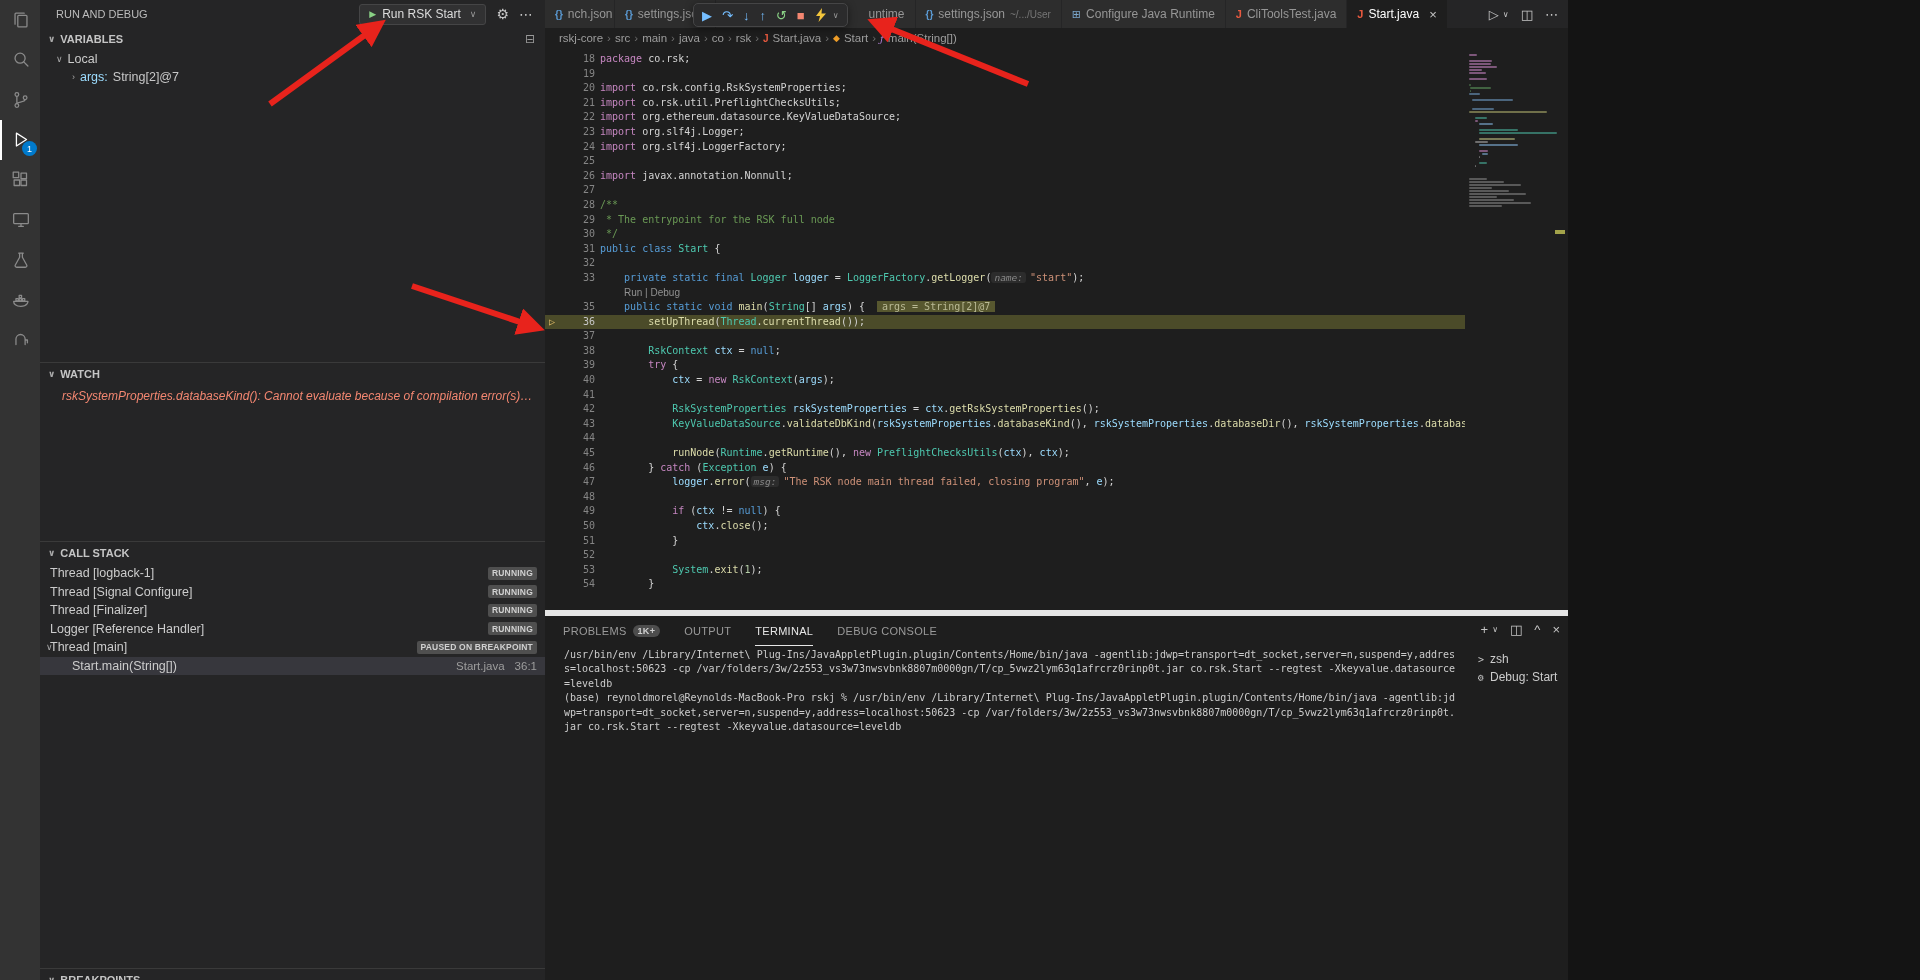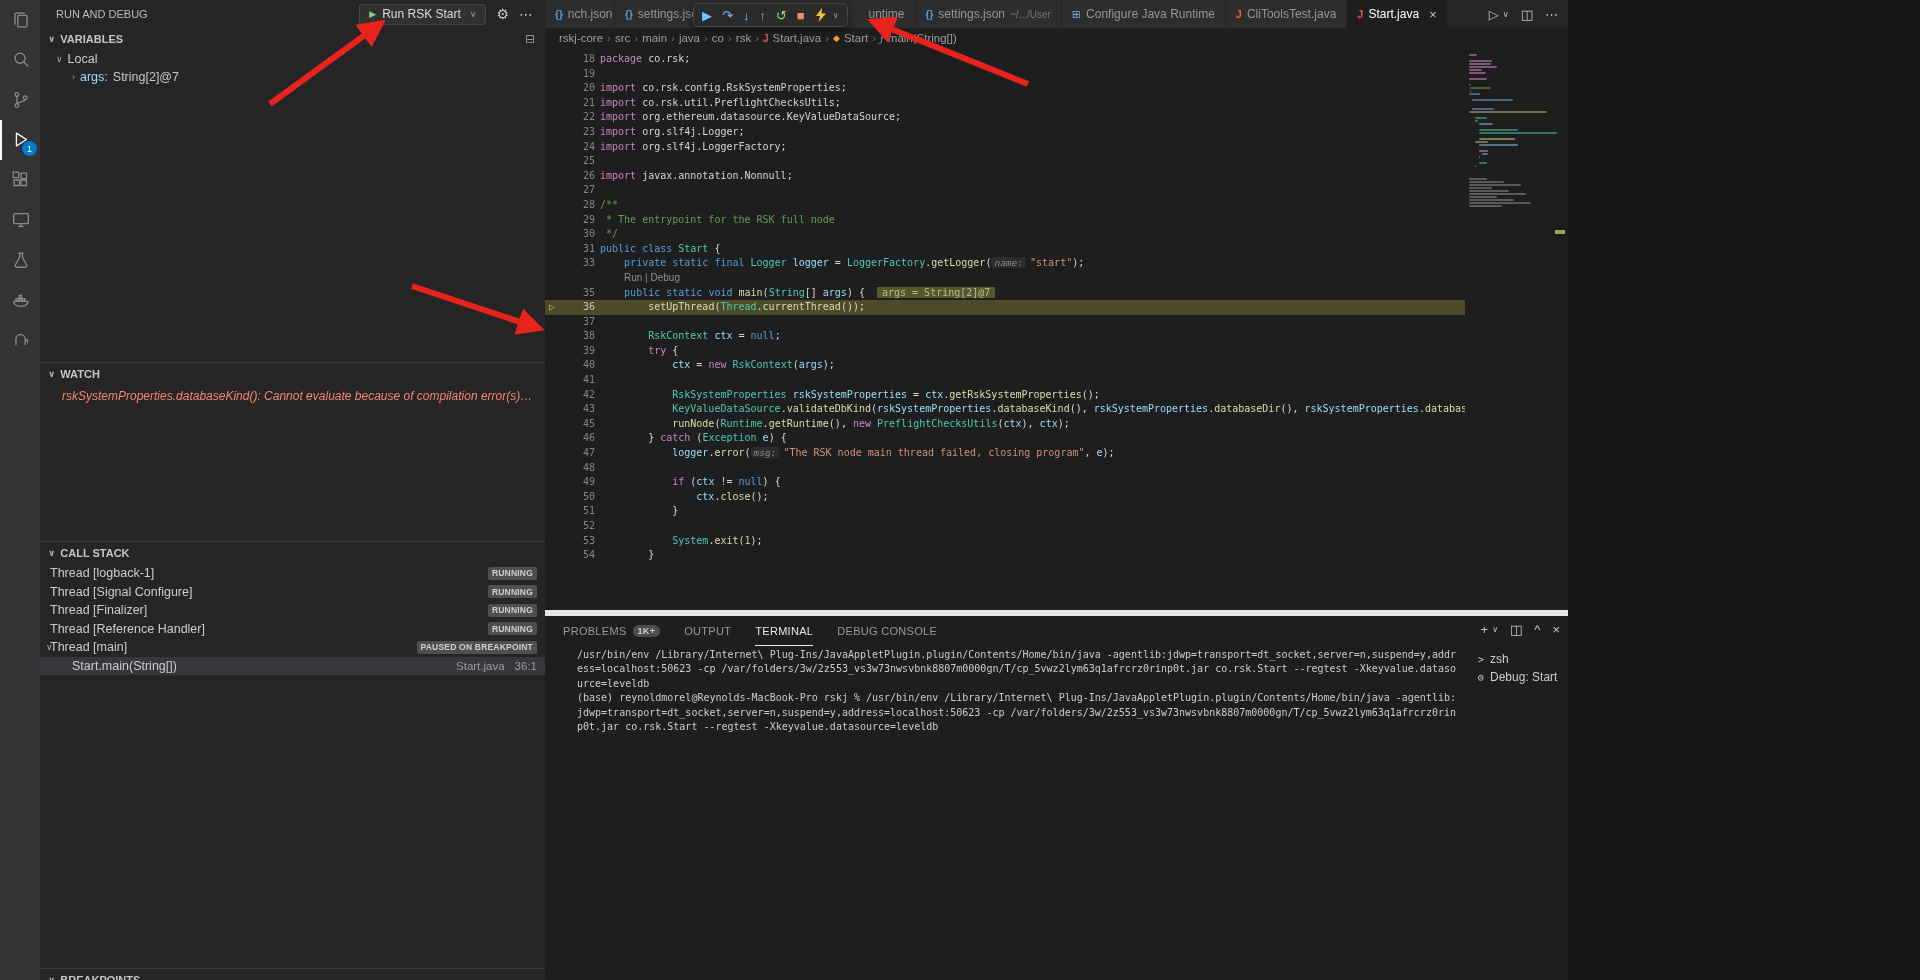--- a/index.html
+++ b/index.html
@@ -84,21 +84,21 @@
   .omark{position:absolute;left:2px;top:182px;width:10px;height:4px;background:#a3a34a}
   
   .panel{flex:0 0 370px;border-top:6px solid #e5e5e5;display:flex;flex-direction:column;position:relative;background:#1e1e1e}
   .panel-tabs{flex:0 0 30px;display:flex;align-items:center;gap:24px;padding-left:18px;font-size:11px;letter-spacing:.3px;color:#9a9a9a}
   .ptab{height:100%;display:flex;align-items:center;gap:6px;cursor:pointer;border-bottom:1px solid transparent}
   .ptab.active{color:#e7e7e7;border-bottom-color:#e7e7e7}
   .pbadge{background:#4d4d4d;color:#d0d0d0;border-radius:9px;padding:1px 5px;font-size:9px;font-weight:700}
   .panel-actions{position:absolute;right:8px;top:6px;display:flex;gap:12px;color:#c5c5c5;font-size:13px;align-items:center}
   .panel-actions span{cursor:pointer}
   .panel-body{flex:1;position:relative}
-  .terminal{position:absolute;left:32px;top:2px;right:108px;font-family:"DejaVu Sans Mono",monospace;font-size:10px;line-height:14.4px;color:#ccc}
+  .terminal{position:absolute;left:19px;top:2px;right:108px;font-family:"DejaVu Sans Mono",monospace;font-size:10px;line-height:14.4px;color:#ccc}
   .termline{white-space:pre-wrap;word-break:break-all}
   .termlist{position:absolute;right:0;top:4px;width:100px}
   .tl-row{height:18px;display:flex;align-items:center;gap:6px;padding-left:10px;font-size:12px;color:#ccc;cursor:pointer}
   .tl-ic{color:#c5c5c5;font-size:10px;font-family:"DejaVu Sans Mono",monospace}
   .annotations{position:absolute;inset:0;z-index:50;pointer-events:none}
 </style>
 </head>
 <body>
 
 <div class="workbench">
@@ -214,21 +214,21 @@
           </div>
           <div class="csrow">
             <span>Thread [Signal Configure]</span>
             <span class="csbadge">RUNNING</span>
           </div>
           <div class="csrow">
             <span>Thread [Finalizer]</span>
             <span class="csbadge">RUNNING</span>
           </div>
           <div class="csrow">
-            <span>Thread [Reference Handler]</span>
+            <span>Logger [Reference Handler]</span>
             <span class="csbadge">RUNNING</span>
           </div>
           <div class="csrow">
             <span class="chev">∨</span>
             <span>Thread [main]</span>
             <span class="csbadge">PAUSED ON BREAKPOINT</span>
           </div>
           <div class="csrow cs-frame">
             <span>Start.main(String[])</span>
             <span class="fright">
@@ -352,31 +352,33 @@
           <div class="crow"><span class="gut"><span>22</span></span><span class="ctext"><span class="c-kw">import</span><span class="c-pl"> org.ethereum.datasource.KeyValueDataSource;</span></span></div>
           <div class="crow"><span class="gut"><span>23</span></span><span class="ctext"><span class="c-kw">import</span><span class="c-pl"> org.slf4j.Logger;</span></span></div>
           <div class="crow"><span class="gut"><span>24</span></span><span class="ctext"><span class="c-kw">import</span><span class="c-pl"> org.slf4j.LoggerFactory;</span></span></div>
           <div class="crow"><span class="gut"><span>25</span></span><span class="ctext"></span></div>
           <div class="crow"><span class="gut"><span>26</span></span><span class="ctext"><span class="c-kw">import</span><span class="c-pl"> javax.annotation.Nonnull;</span></span></div>
           <div class="crow"><span class="gut"><span>27</span></span><span class="ctext"></span></div>
           <div class="crow"><span class="gut"><span>28</span></span><span class="ctext"><span class="c-cm">/**</span></span></div>
           <div class="crow"><span class="gut"><span>29</span></span><span class="ctext"><span class="c-cm"> * The entrypoint for the RSK full node</span></span></div>
           <div class="crow"><span class="gut"><span>30</span></span><span class="ctext"><span class="c-cm"> */</span></span></div>
           <div class="crow"><span class="gut"><span>31</span></span><span class="ctext"><span class="c-k2">public class </span><span class="c-ty">Start</span><span class="c-pl"> {</span></span></div>
+          <div class="crow"><span class="gut"><span>32</span></span><span class="ctext"></span></div>
           <div class="crow"><span class="gut"><span>33</span></span><span class="ctext"><span class="c-pl">    </span><span class="c-k2">private static final</span><span class="c-pl"> </span><span class="c-ty">Logger</span><span class="c-pl"> </span><span class="c-va">logger</span><span class="c-pl"> = </span><span class="c-ty">LoggerFactory</span><span class="c-pl">.</span><span class="c-fn">getLogger</span><span class="c-pl">(</span><span class="c-hi">name:</span><span class="c-st">"start"</span><span class="c-pl">);</span></span></div>
           <div class="crow"><span class="gut"><span></span></span><span class="ctext"><span class="codelens">Run | Debug</span></span></div>
           <div class="crow"><span class="gut"><span>35</span></span><span class="ctext"><span class="c-pl">    </span><span class="c-k2">public static void</span><span class="c-pl"> </span><span class="c-fn">main</span><span class="c-pl">(</span><span class="c-ty">String</span><span class="c-pl">[] </span><span class="c-va">args</span><span class="c-pl">) {</span><span class="dbgchip">args = String[2]@7</span></span></div>
           <div class="crow cur"><span class="gut"><span class="bparrow">▷</span><span>36</span></span><span class="ctext"><span class="c-pl">        </span><span class="c-fn">setUpThread</span><span class="c-pl">(</span><span class="c-ty">Thread</span><span class="c-pl">.</span><span class="c-fn">currentThread</span><span class="c-pl">());</span></span></div>
           <div class="crow"><span class="gut"><span>37</span></span><span class="ctext"></span></div>
           <div class="crow"><span class="gut"><span>38</span></span><span class="ctext"><span class="c-pl">        </span><span class="c-ty">RskContext</span><span class="c-pl"> </span><span class="c-va">ctx</span><span class="c-pl"> = </span><span class="c-k2">null</span><span class="c-pl">;</span></span></div>
           <div class="crow"><span class="gut"><span>39</span></span><span class="ctext"><span class="c-pl">        </span><span class="c-kw">try</span><span class="c-pl"> {</span></span></div>
           <div class="crow"><span class="gut"><span>40</span></span><span class="ctext"><span class="c-pl">            </span><span class="c-va">ctx</span><span class="c-pl"> = </span><span class="c-kw">new</span><span class="c-pl"> </span><span class="c-ty">RskContext</span><span class="c-pl">(</span><span class="c-va">args</span><span class="c-pl">);</span></span></div>
           <div class="crow"><span class="gut"><span>41</span></span><span class="ctext"></span></div>
           <div class="crow"><span class="gut"><span>42</span></span><span class="ctext"><span class="c-pl">            </span><span class="c-ty">RskSystemProperties</span><span class="c-pl"> </span><span class="c-va">rskSystemProperties</span><span class="c-pl"> = </span><span class="c-va">ctx</span><span class="c-pl">.</span><span class="c-fn">getRskSystemProperties</span><span class="c-pl">();</span></span></div>
           <div class="crow"><span class="gut"><span>43</span></span><span class="ctext"><span class="c-pl">            </span><span class="c-ty">KeyValueDataSource</span><span class="c-pl">.</span><span class="c-fn">validateDbKind</span><span class="c-pl">(</span><span class="c-va">rskSystemProperties</span><span class="c-pl">.</span><span class="c-fn">databaseKind</span><span class="c-pl">(), </span><span class="c-va">rskSystemProperties</span><span class="c-pl">.</span><span class="c-fn">databaseDir</span><span class="c-pl">(), </span><span class="c-va">rskSystemProperties</span><span class="c-pl">.</span><span class="c-fn">databaseReadonly</span></span></div>
+          <div class="crow"><span class="gut"><span>44</span></span><span class="ctext"></span></div>
           <div class="crow"><span class="gut"><span>45</span></span><span class="ctext"><span class="c-pl">            </span><span class="c-fn">runNode</span><span class="c-pl">(</span><span class="c-ty">Runtime</span><span class="c-pl">.</span><span class="c-fn">getRuntime</span><span class="c-pl">(), </span><span class="c-kw">new</span><span class="c-pl"> </span><span class="c-ty">PreflightChecksUtils</span><span class="c-pl">(</span><span class="c-va">ctx</span><span class="c-pl">), </span><span class="c-va">ctx</span><span class="c-pl">);</span></span></div>
           <div class="crow"><span class="gut"><span>46</span></span><span class="ctext"><span class="c-pl">        } </span><span class="c-kw">catch</span><span class="c-pl"> (</span><span class="c-ty">Exception</span><span class="c-pl"> </span><span class="c-va">e</span><span class="c-pl">) {</span></span></div>
           <div class="crow"><span class="gut"><span>47</span></span><span class="ctext"><span class="c-pl">            </span><span class="c-va">logger</span><span class="c-pl">.</span><span class="c-fn">error</span><span class="c-pl">(</span><span class="c-hi">msg:</span><span class="c-st">"The RSK node main thread failed, closing program"</span><span class="c-pl">, </span><span class="c-va">e</span><span class="c-pl">);</span></span></div>
           <div class="crow"><span class="gut"><span>48</span></span><span class="ctext"></span></div>
           <div class="crow"><span class="gut"><span>49</span></span><span class="ctext"><span class="c-pl">            </span><span class="c-kw">if</span><span class="c-pl"> (</span><span class="c-va">ctx</span><span class="c-pl"> != </span><span class="c-k2">null</span><span class="c-pl">) {</span></span></div>
           <div class="crow"><span class="gut"><span>50</span></span><span class="ctext"><span class="c-pl">                </span><span class="c-va">ctx</span><span class="c-pl">.</span><span class="c-fn">close</span><span class="c-pl">();</span></span></div>
           <div class="crow"><span class="gut"><span>51</span></span><span class="ctext"><span class="c-pl">            }</span></span></div>
           <div class="crow"><span class="gut"><span>52</span></span><span class="ctext"></span></div>
           <div class="crow"><span class="gut"><span>53</span></span><span class="ctext"><span class="c-pl">            </span><span class="c-ty">System</span><span class="c-pl">.</span><span class="c-fn">exit</span><span class="c-pl">(</span><span class="c-nu">1</span><span class="c-pl">);</span></span></div>
           <div class="crow"><span class="gut"><span>54</span></span><span class="ctext"><span class="c-pl">        }</span></span></div>

